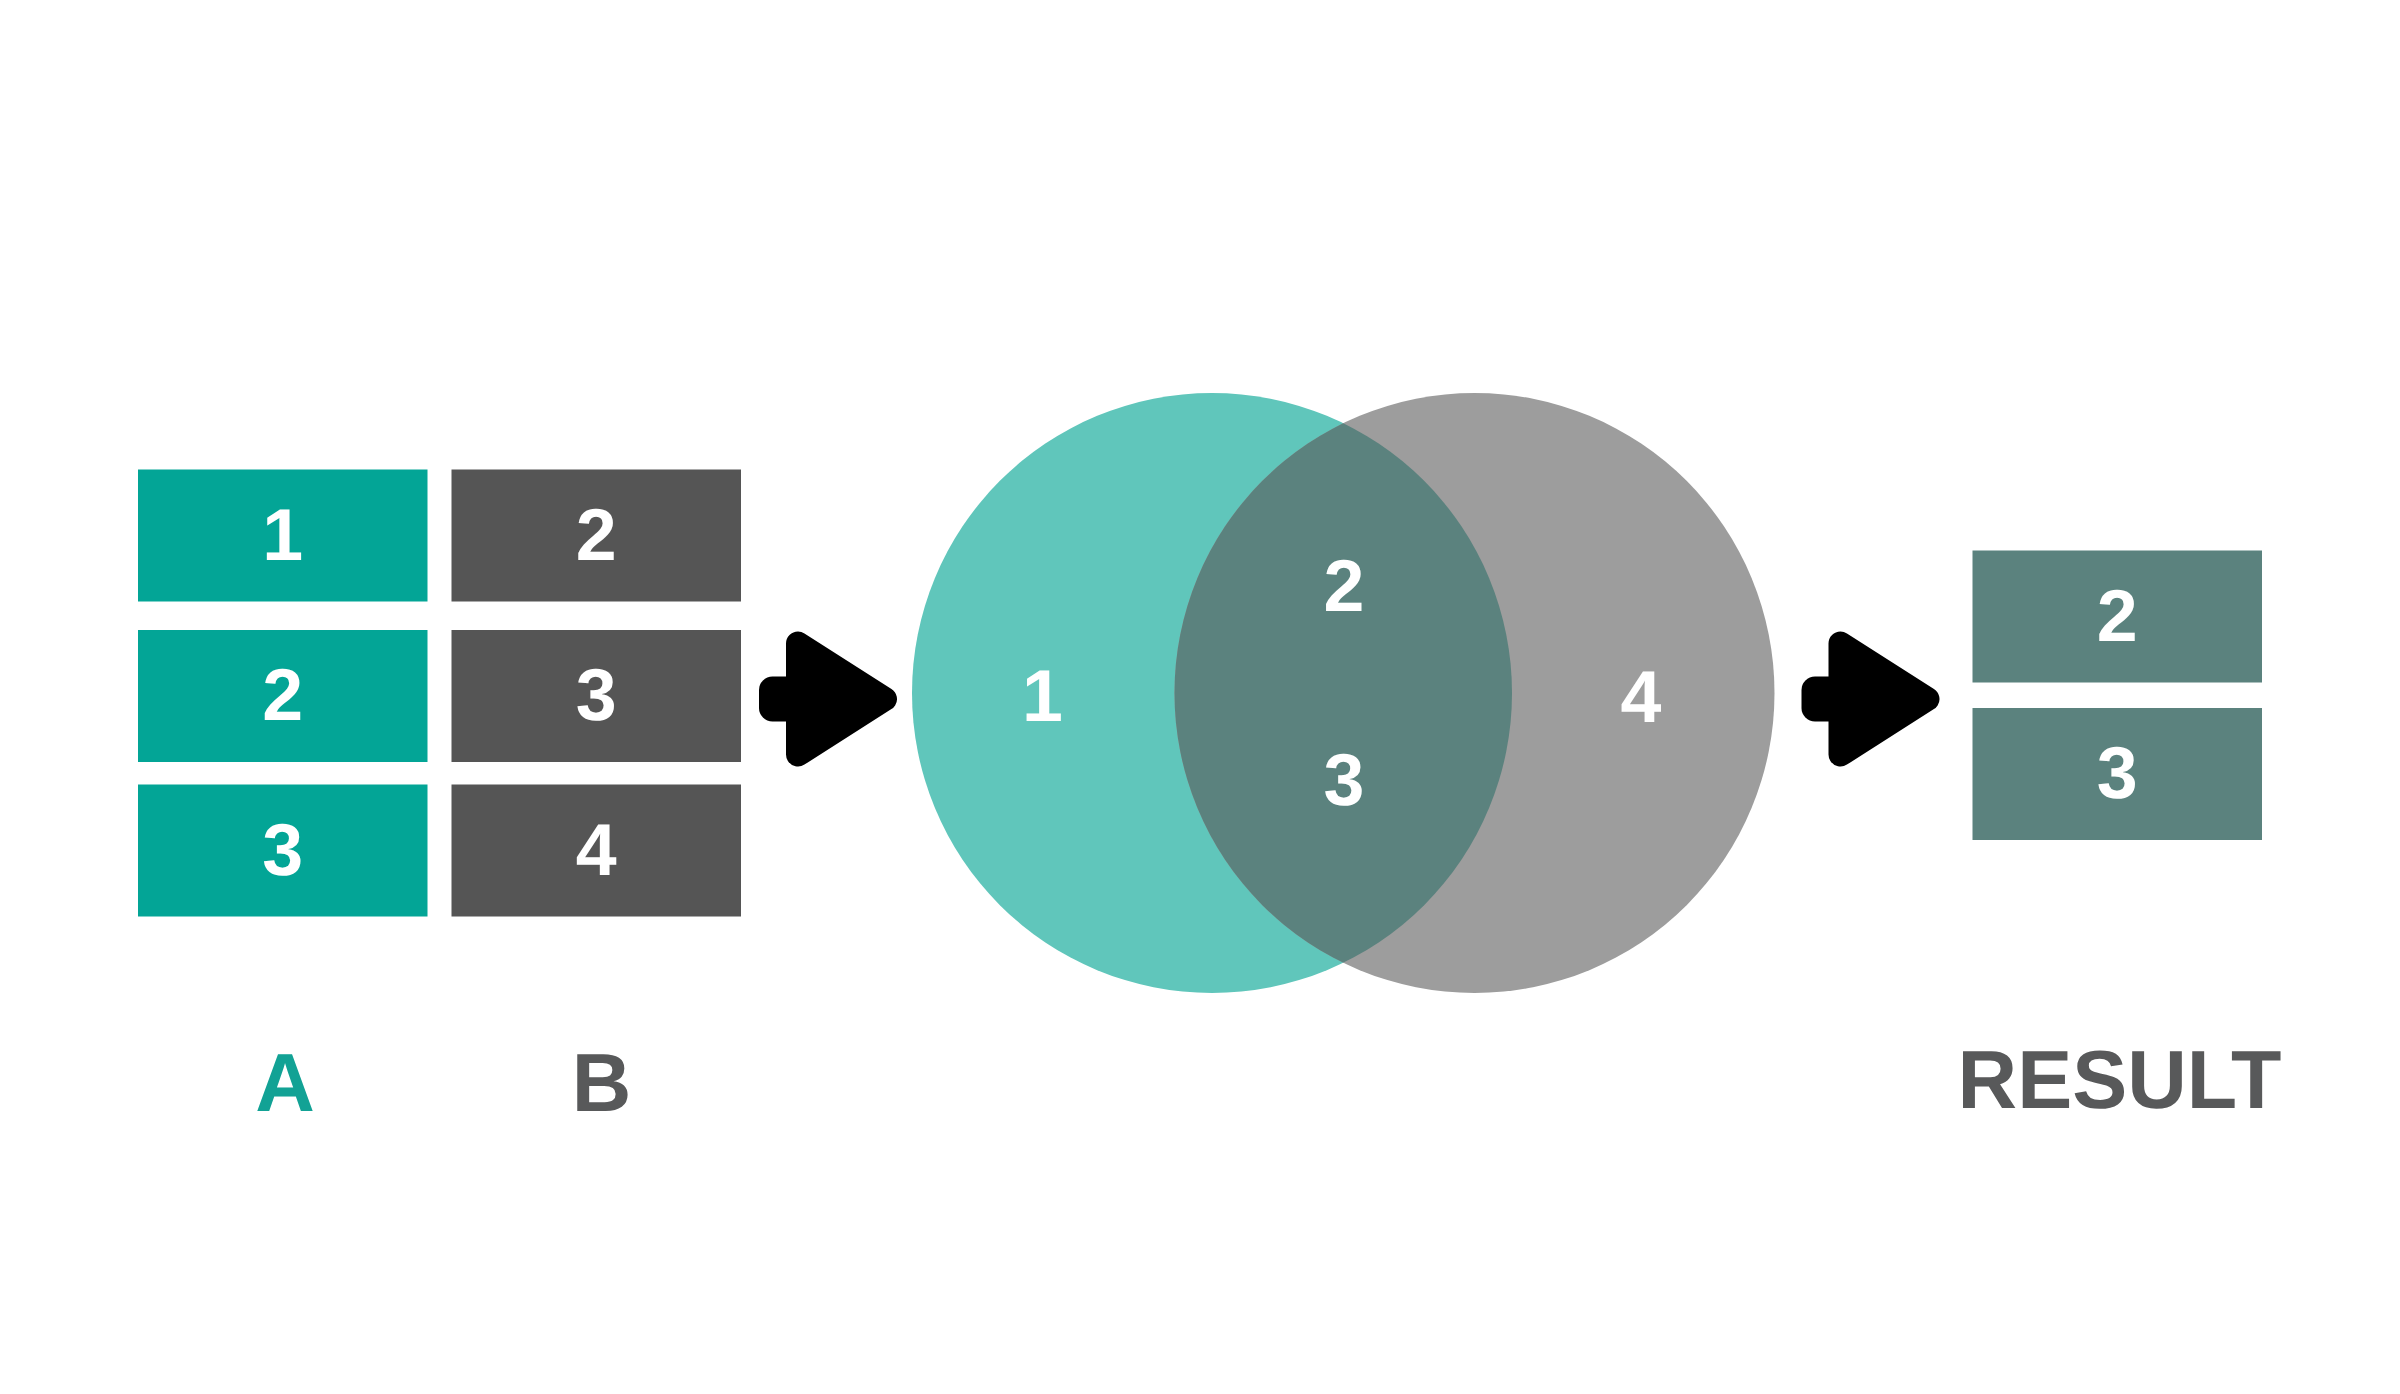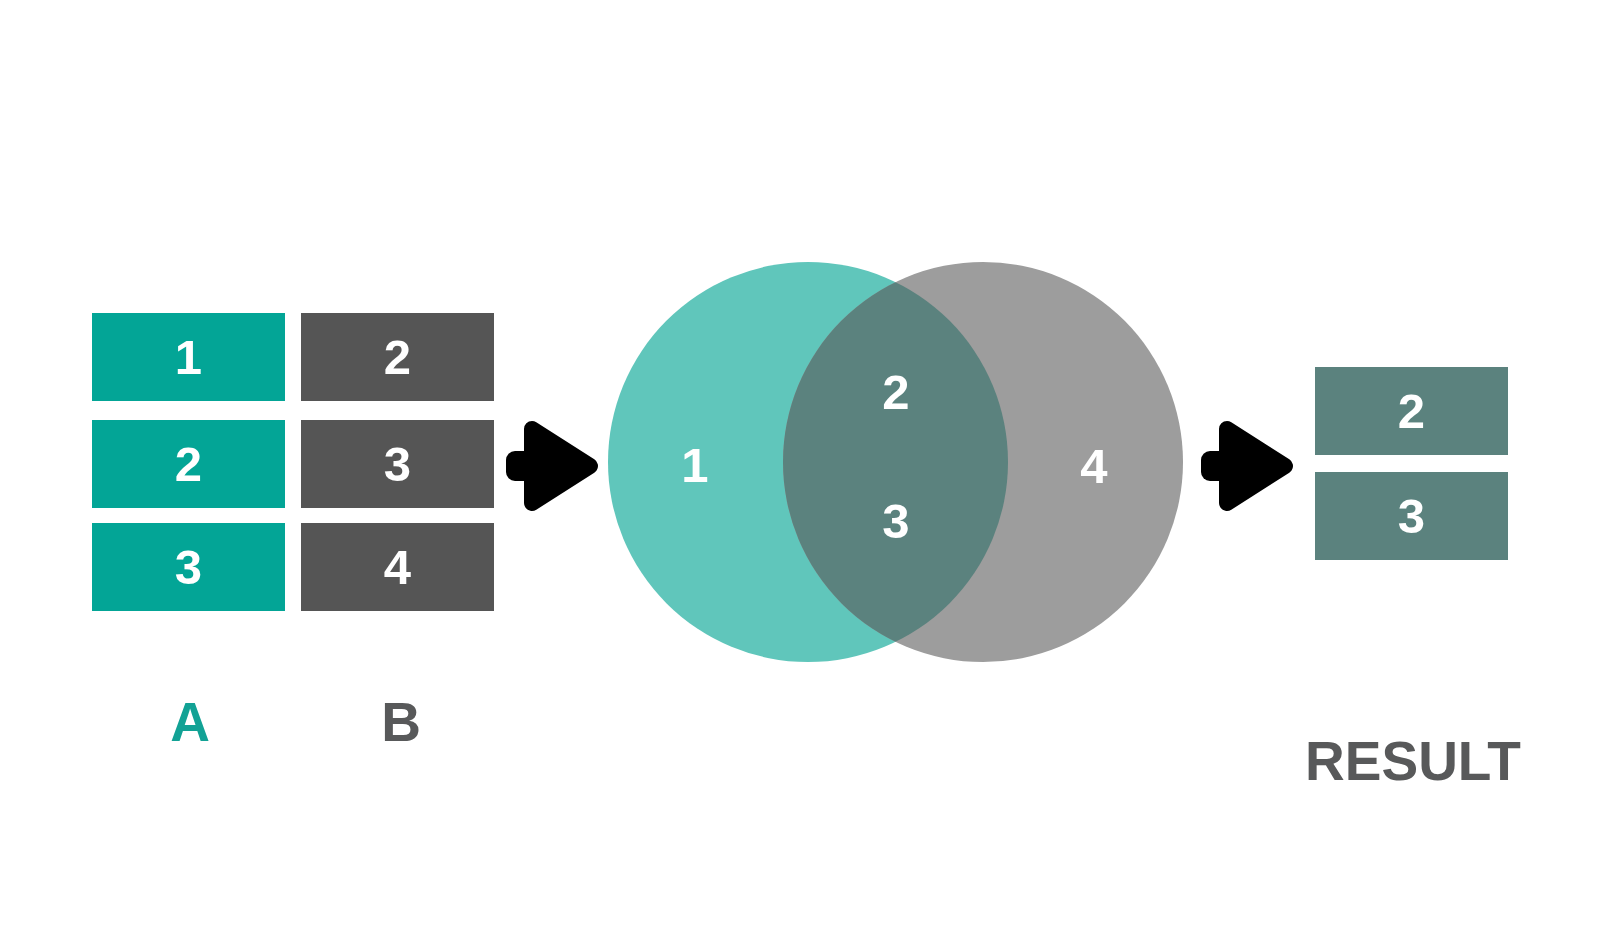--- a/index.html
+++ b/index.html
@@ -89,15 +89,15 @@
   <span class="venn-num" style="left:695px;top:465px">1</span>
   <span class="venn-num" style="left:896px;top:392px">2</span>
   <span class="venn-num" style="left:896px;top:521px">3</span>
   <span class="venn-num" style="left:1094px;top:466px">4</span>
 
   <div class="box" style="left:1315px;top:367px;width:193px;height:88px;background:var(--result-box)">2</div>
   <div class="box" style="left:1315px;top:472px;width:193px;height:88px;background:var(--result-box)">3</div>
 
   <span class="label teal-text" style="left:190px;top:722px">A</span>
   <span class="label gray-text" style="left:401px;top:722px">B</span>
-  <span class="label gray-text" style="left:1413px;top:761px">RESULT</span>
+  <span class="label gray-text" style="left:1413px;top:720px">RESULT</span>
 
 </div>
 
 </body></html>

